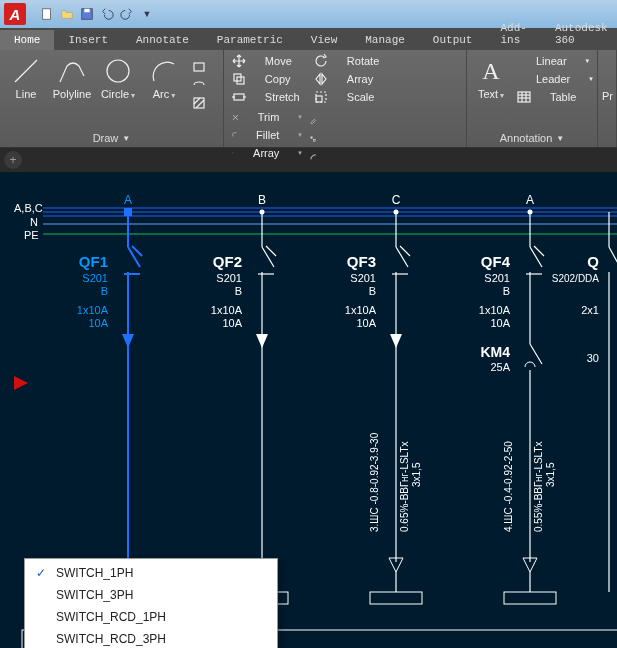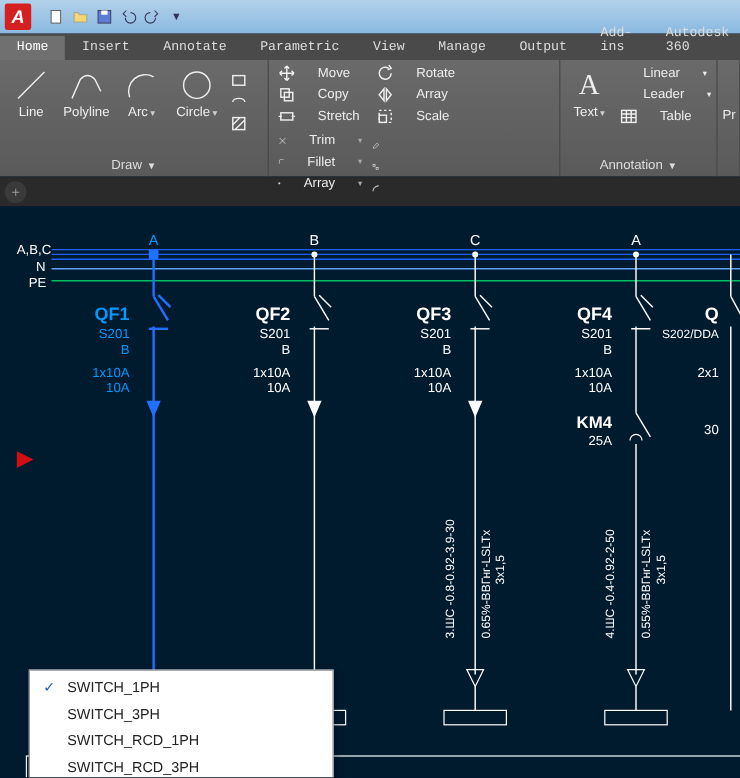--- a/index.html
+++ b/index.html
@@ -127,32 +127,32 @@
         <div class="ic">
             <svg viewBox="0 0 30 30">
               <path d="M3 26 L10 10 Q16 4 22 10 L27 20"></path>
             </svg>
           </div>
         <span>Polyline</span>
       </div>
       <div class="big-btn">
         <div class="ic">
             <svg viewBox="0 0 30 30">
-              <path d="M5 25 A14 14 0 0 1 25 8"></path>
+              <circle cx="15" cy="15" r="11"></circle>
             </svg>
           </div>
-        <span class="chev-down">Arc</span>
+        <span class="chev-down">Circle</span>
       </div>
       <div class="big-btn">
         <div class="ic">
             <svg viewBox="0 0 30 30">
-              <circle cx="15" cy="15" r="11"></circle>
+              <path d="M5 25 A14 14 0 0 1 25 8"></path>
             </svg>
           </div>
-        <span class="chev-down">Circle</span>
+        <span class="chev-down">Arc</span>
       </div>
       <div class="col" style="padding-top:6px;">
         <div class="small-row">
             <div class="sic">
               <svg viewBox="0 0 14 14">
                 <rect x="2" y="3" width="10" height="8"></rect>
               </svg>
             </div>
           </div>
         <div class="small-row">

